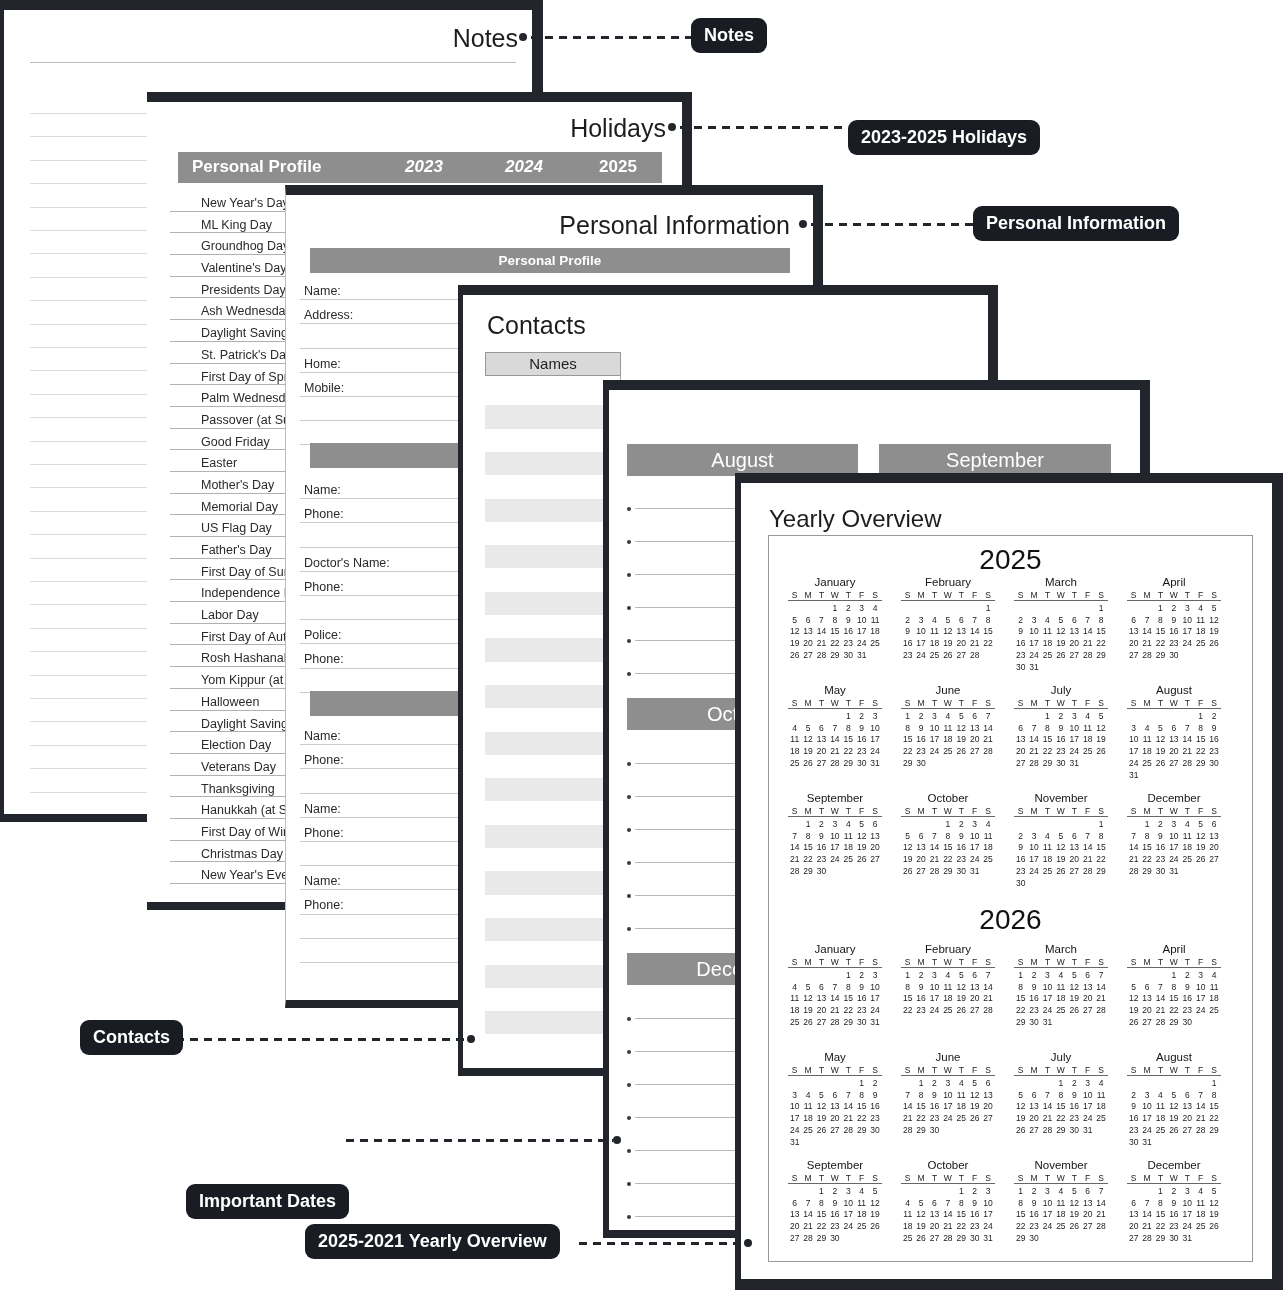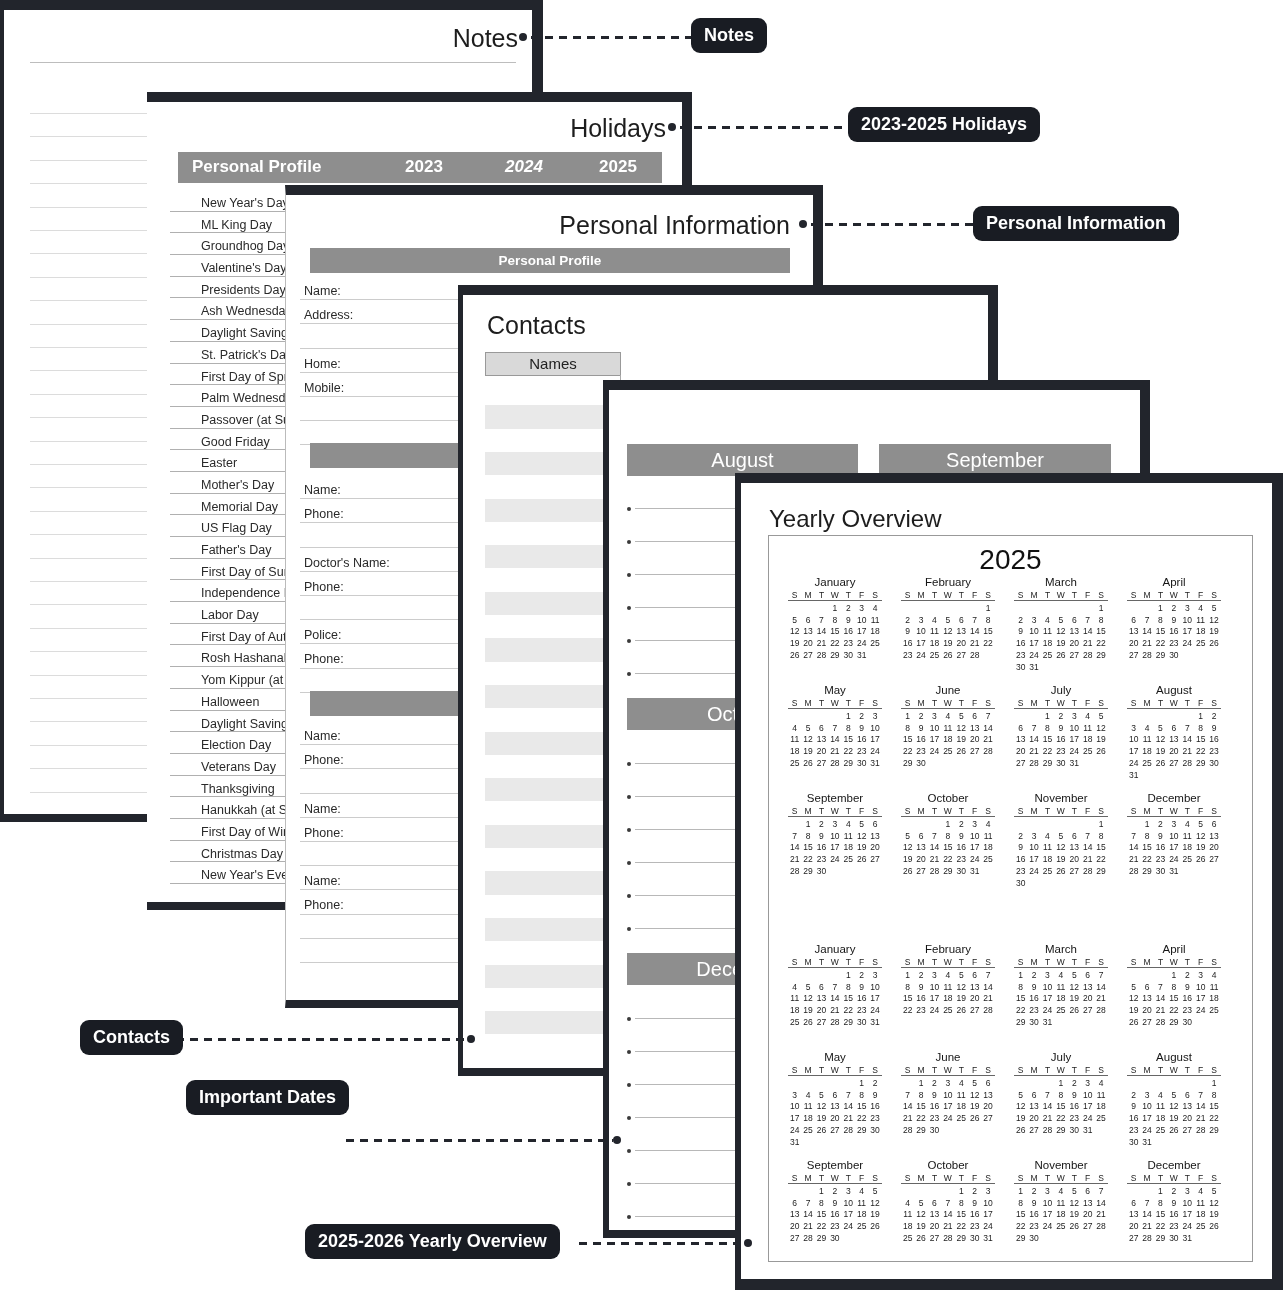--- a/index.html
+++ b/index.html
@@ -105,21 +105,21 @@
       <div class="nline" style="top: 734.8px;"></div>
       <div class="nline" style="top: 758.2px;"></div>
       <div class="nline" style="top: 781.6px;"></div>
     </div>
 </div>
 
 <div class="page" id="p-hol">
   <div class="ptitle" style="right:16px;top:12px;">Holidays</div>
   <div class="gbar" id="hol-bar">
     <span class="blabel">Personal Profile</span>
-    <span class="byear" style="left:196px;">2023</span>
+    <span class="byear" style="left:196px;font-style:italic;">2023</span>
     <span class="byear" style="left:296px;font-style:italic;">2024</span>
     <span class="byear" style="left:396px;width:88px;">2025</span>
   </div>
   <div id="holiday-list">
       <div class="hrow">New Year's Day</div>
       <div class="hrow">ML King Day</div>
       <div class="hrow">Groundhog Day</div>
       <div class="hrow">Valentine's Day</div>
       <div class="hrow">Presidents Day</div>
       <div class="hrow">Ash Wednesday</div>
@@ -860,20 +860,21 @@
             <div class="dc">25</div>
             <div class="dc">26</div>
             <div class="dc">27</div>
             <div class="dc">28</div>
             <div class="dc">29</div>
             <div class="dc">30</div>
             <div class="dc">31</div>
           </div>
         </div>
       </div>
+    <div class="ylabel" id="ylabel1">2026</div>
     <div class="ygrid" id="ygrid1">
         <div class="mini">
           <div class="mname">January</div>
           <div class="mgrid">
             <div class="dh">S</div>
             <div class="dh">M</div>
             <div class="dh">T</div>
             <div class="dh">W</div>
             <div class="dh">T</div>
             <div class="dh">F</div>
@@ -1410,29 +1411,29 @@
       </div>
   </div>
 </div>
 
 <div class="cdot" style="left:519px;top:33px;"></div>
 <div class="dash" style="left:531px;top:36px;width:160px;"></div>
 <div class="badge" style="left:691px;top:18px;">Notes</div>
 
 <div class="cdot" style="left:668px;top:123px;"></div>
 <div class="dash" style="left:680px;top:126px;width:168px;"></div>
-<div class="badge" style="left:848px;top:107px;">2023-2025 Holidays</div>
+<div class="badge" style="left:848px;top:120px;">2023-2025 Holidays</div>
 
 <div class="cdot" style="left:799px;top:220px;"></div>
 <div class="dash" style="left:811px;top:223px;width:162px;"></div>
 <div class="badge" style="left:973px;top:206px;">Personal Information</div>
 
 <div class="badge" style="left:80px;top:1020px;">Contacts</div>
 <div class="dash" style="left:176px;top:1038px;width:291px;"></div>
 <div class="cdot" style="left:467px;top:1035px;"></div>
 
-<div class="badge" style="left:186px;top:1080px;">Important Dates</div>
+<div class="badge" style="left:186px;top:1184px;">Important Dates</div>
 <div class="dash" style="left:346px;top:1139px;width:267px;"></div>
 <div class="cdot" style="left:613px;top:1136px;"></div>
 
-<div class="badge" style="left:305px;top:1224px;">2025-2026 Yearly Overview</div>
+<div class="badge" style="left:305px;top:1224px;">2025-2021 Yearly Overview</div>
 <div class="dash" style="left:579px;top:1242px;width:165px;"></div>
 <div class="cdot" style="left:744px;top:1239px;"></div>
 
 </body></html>

